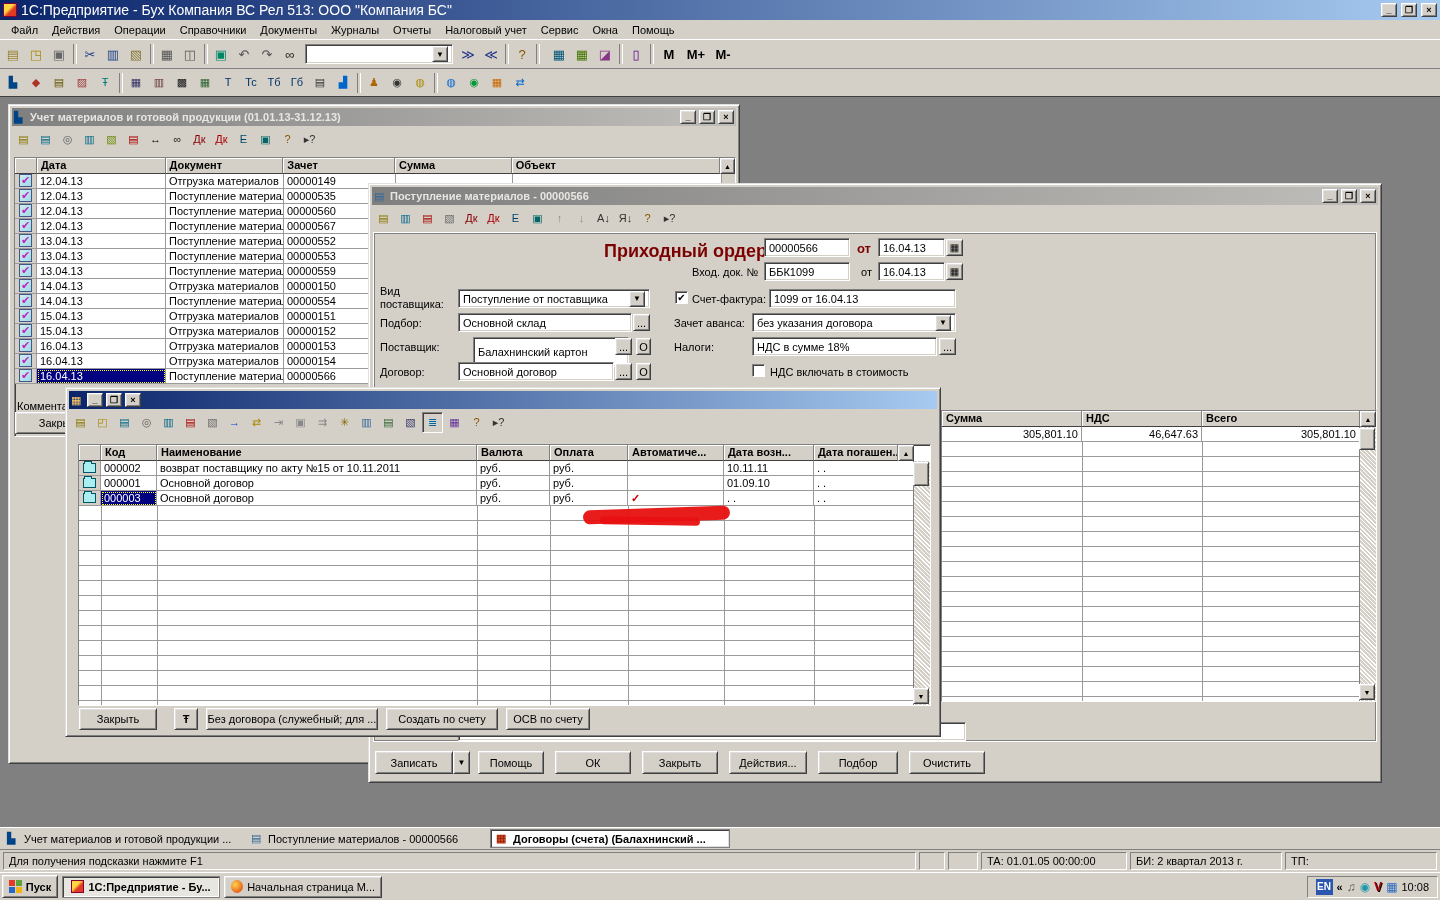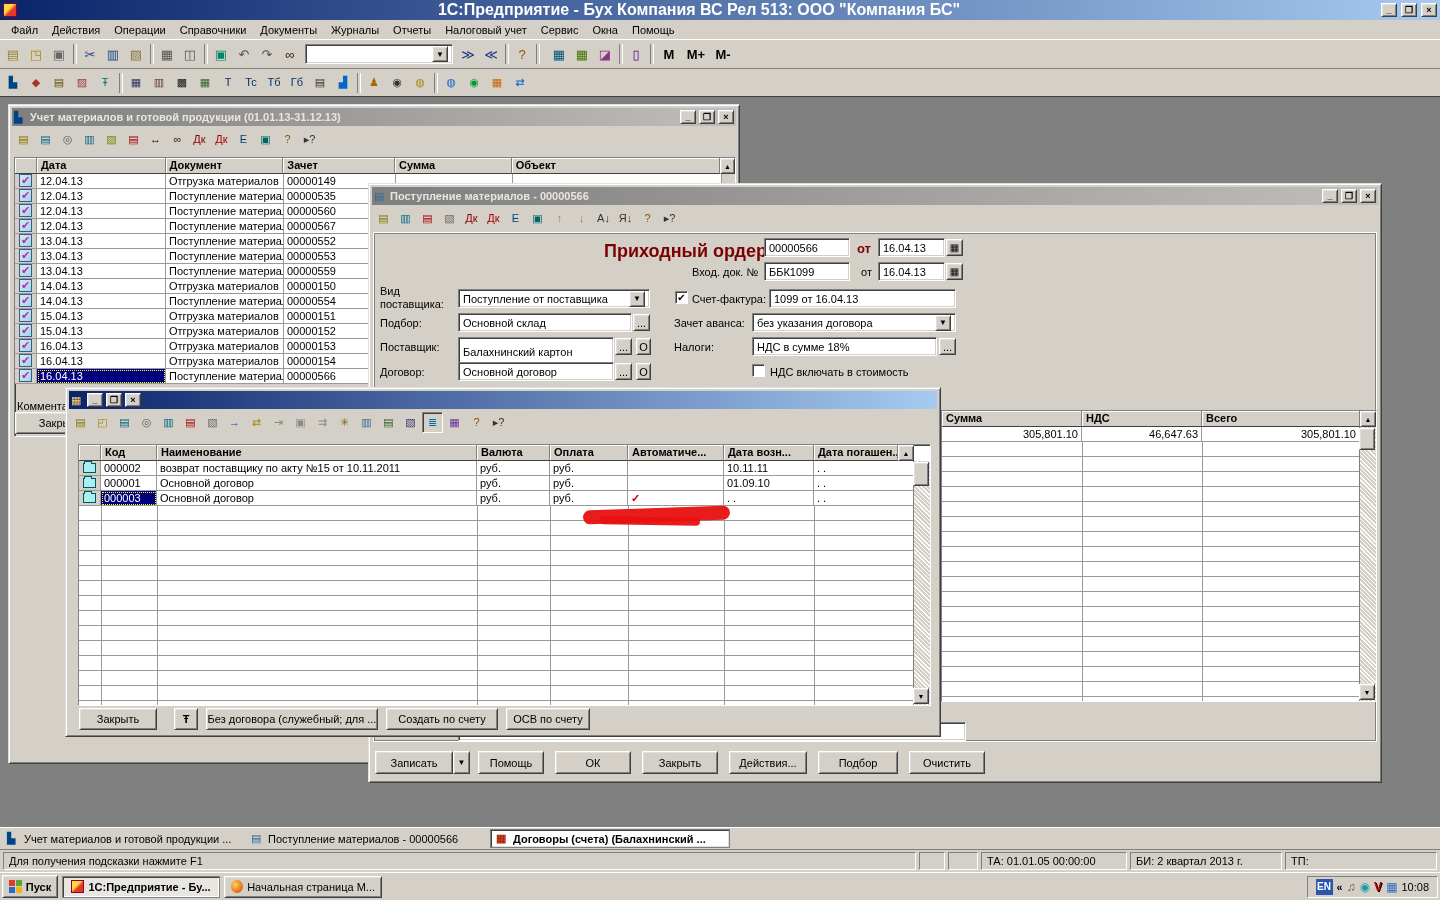--- a/index.html
+++ b/index.html
@@ -8,21 +8,21 @@
   .btn { background:#d4d0c8; border:1px solid; border-color:#fff #404040 #404040 #fff;
          box-shadow: inset 1px 1px 0 #dfdfdf, inset -1px -1px 0 #808080;
          display:flex; align-items:center; justify-content:center; cursor:default; }
   .field { background:#fff; border:1px solid; border-color:#808080 #fff #fff #808080;
            box-shadow: inset 1px 1px 0 #404040, inset -1px -1px 0 #d4d0c8;
            display:flex; align-items:center; padding:0 4px; overflow:hidden; white-space:nowrap; }
   .sunk { border:1px solid; border-color:#808080 #fff #fff #808080; box-shadow: inset 1px 1px 0 #404040; }
 
   
   .titlebar { height:20px; background:linear-gradient(90deg,#0a246a,#a6caf0); display:flex; align-items:center; padding:0 3px; gap:4px; }
-  .titlebar .t { color:#fff; font-weight:bold; font-size:16px; flex:1; overflow:hidden; white-space:nowrap;text-align:center; }
+  .titlebar .t { color:#fff; font-weight:normal; font-size:14px; flex:1; overflow:hidden; white-space:nowrap; }
   .appicon { width:14px; height:14px; background:linear-gradient(135deg,#ffd740 40%,#e23b24 60%); border:1px solid #803; }
   .wbtn { width:16px; height:14px; font-size:9px; font-weight:bold; line-height:10px; }
   .menubar { height:20px; background:#d4d0c8; display:flex; align-items:center; padding-left:4px; border-bottom:1px solid #fff; }
   .menu-item { padding:2px 7px; }
   .toolbar { background:#d4d0c8; display:flex; align-items:center; padding:2px 2px; gap:1px; }
   #tb1 { height:29px; border-bottom:1px solid #808080; }
   #tb2 { height:28px; border-bottom:1px solid #404040; }
   .tbtn { width:22px; height:22px; display:flex; align-items:center; justify-content:center; background:#d4d0c8; }
   .tbtn .g { font-size:13px; line-height:13px; }
   .tbtn.small .g { font-size:11px; }
@@ -603,21 +603,21 @@
 
       <div class="formlabel" style="left:6px;top:84px">Подбор:</div>
       <div class="field" style="position:absolute;left:84px;top:80px;width:174px;height:19px">
           <span>Основной склад</span>
         </div>
       <div class="btn" style="position:absolute;left:259px;top:81px;width:17px;height:17px">
           <span>...</span>
         </div>
 
       <div class="formlabel" style="left:6px;top:108px">Поставщик:</div>
-      <div class="field" style="position:absolute;left:84px;top:104px;width:156px;height:30px">
+      <div class="field" style="position:absolute;left:99px;top:104px;width:156px;height:30px">
           <span>Балахнинский картон</span>
         </div>
       <div class="btn" style="position:absolute;left:241px;top:105px;width:17px;height:17px">
           <span>...</span>
         </div>
       <div class="btn" style="position:absolute;left:262px;top:105px;width:15px;height:17px">
           <span>О</span>
         </div>
 
       <div class="formlabel" style="left:6px;top:133px">Договор:</div>

